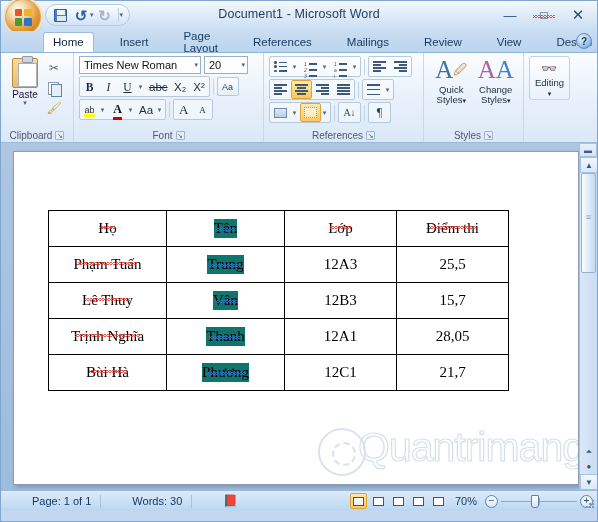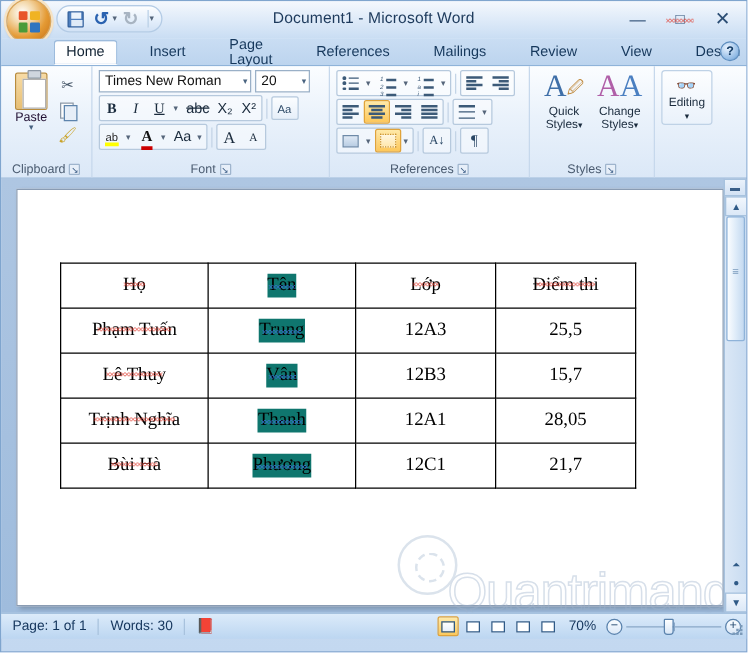--- a/index.html
+++ b/index.html
@@ -220,21 +220,21 @@
       linear-gradient(45deg, transparent 40%, #3a6fd8 40%, #3a6fd8 60%, transparent 60%),
       linear-gradient(-45deg, transparent 40%, #3a6fd8 40%, #3a6fd8 60%, transparent 60%);
   }
 
   
   .watermark {
     position:absolute; left:300px; bottom:-8px; width:300px; height:70px;
     pointer-events:none; opacity:.42;
   }
   .wm-text {
-    position:absolute; left:44px; top:28px;
+    position:absolute; left:44px; top:2px;
     font-size:41px; font-family:"Liberation Sans", sans-serif;
     color:transparent; -webkit-text-stroke:1.2px #9fb4cc;
     letter-spacing:-1px;
   }
   .wm-gear {
     position:absolute; left:4px; top:6px; width:48px; height:48px; border-radius:50%;
     border:2px solid #a9bdd2;
   }
   .wm-gear:before {
     content:""; position:absolute; left:12px; top:12px; width:20px; height:20px;
@@ -254,21 +254,21 @@
   .vs-bot { position:absolute; bottom:0; left:0; width:18px; }
   .vs-obj { width:18px; height:15px; display:flex; align-items:center; justify-content:center; font-size:8px; color:#2f5a87; }
 
   
   .statusbar {
     position:relative; height:21px;
     background:linear-gradient(#dcebfa,#bcd6f1);
     border-top:1px solid #9bb9d9;
     display:flex; align-items:center; font-size:11px; color:#14355c;
   }
-  .sb-item { padding:0 9px; height:21px; display:flex; align-items:center; }
+  .sb-item { padding:0 9px; height:21px; display:flex; align-items:center;margin-left:22px; }
   .sb-sep { width:1px; height:13px; background:#a8c2dd; }
   .proof-ico { font-size:12px; color:#2a5b8c; position:relative; }
   .sb-right { position:absolute; right:4px; display:flex; align-items:center; gap:3px; }
   .vbtn { width:17px; height:16px; display:flex; align-items:center; justify-content:center; border:1px solid transparent; border-radius:2px; }
   .vbtn.on { background:linear-gradient(#ffeaa9,#fbc95d); border:1px solid #dfa23a; }
   .vico { width:11px; height:9px; border:1px solid #2f5a87; background:#fff; }
   .vico.b { border-color:#2f5a87; background:linear-gradient(#fff,#e7f0fa); }
   .zoomtxt { padding:0 5px; }
   .zcircle { width:13px; height:13px; border-radius:50%; border:1px solid #5b83ad; background:linear-gradient(#fafdff,#dbe8f7); display:flex; align-items:center; justify-content:center; font-size:10px; color:#23486f; line-height:1; }
   .ztrack { position:relative; width:76px; height:13px; display:flex; align-items:center; }

